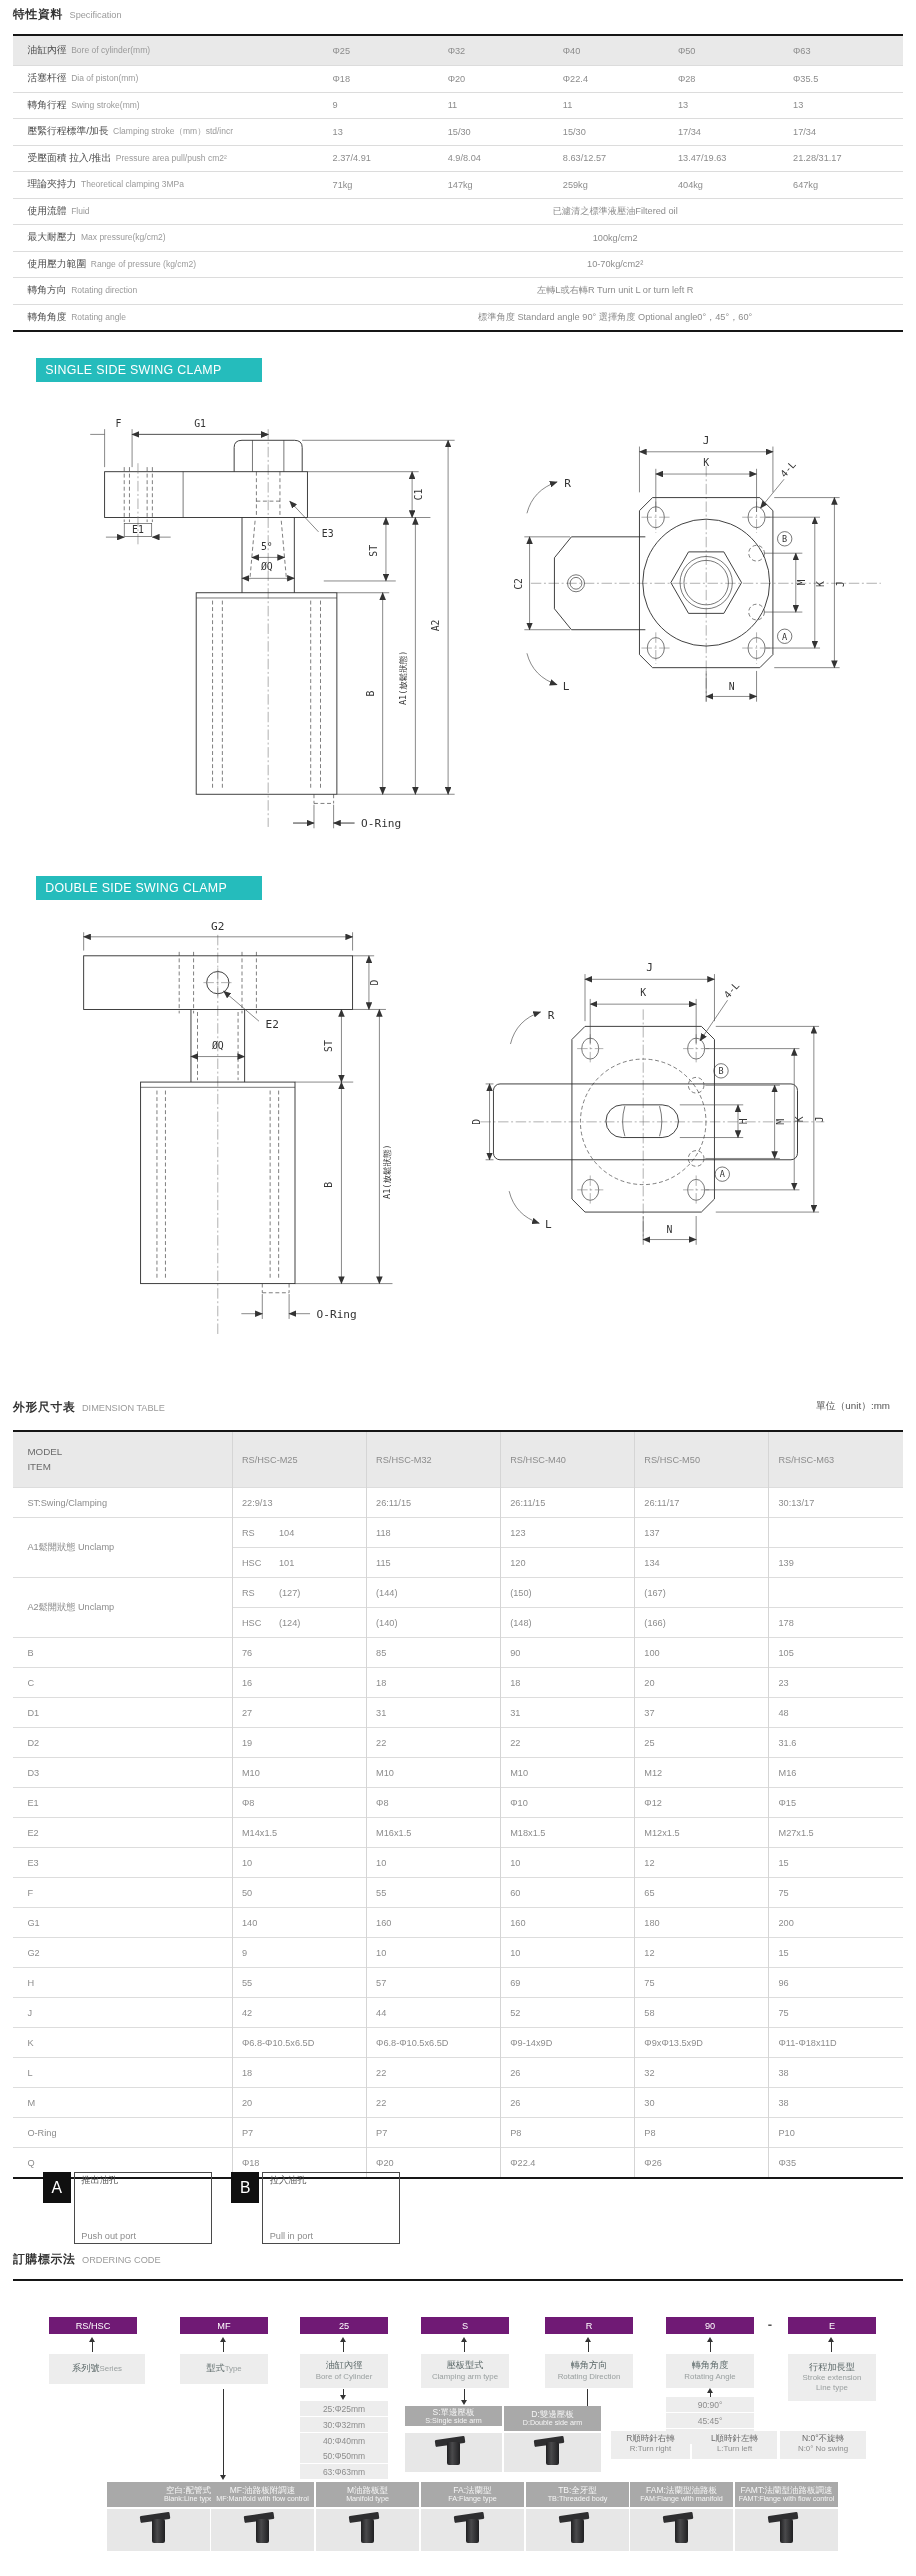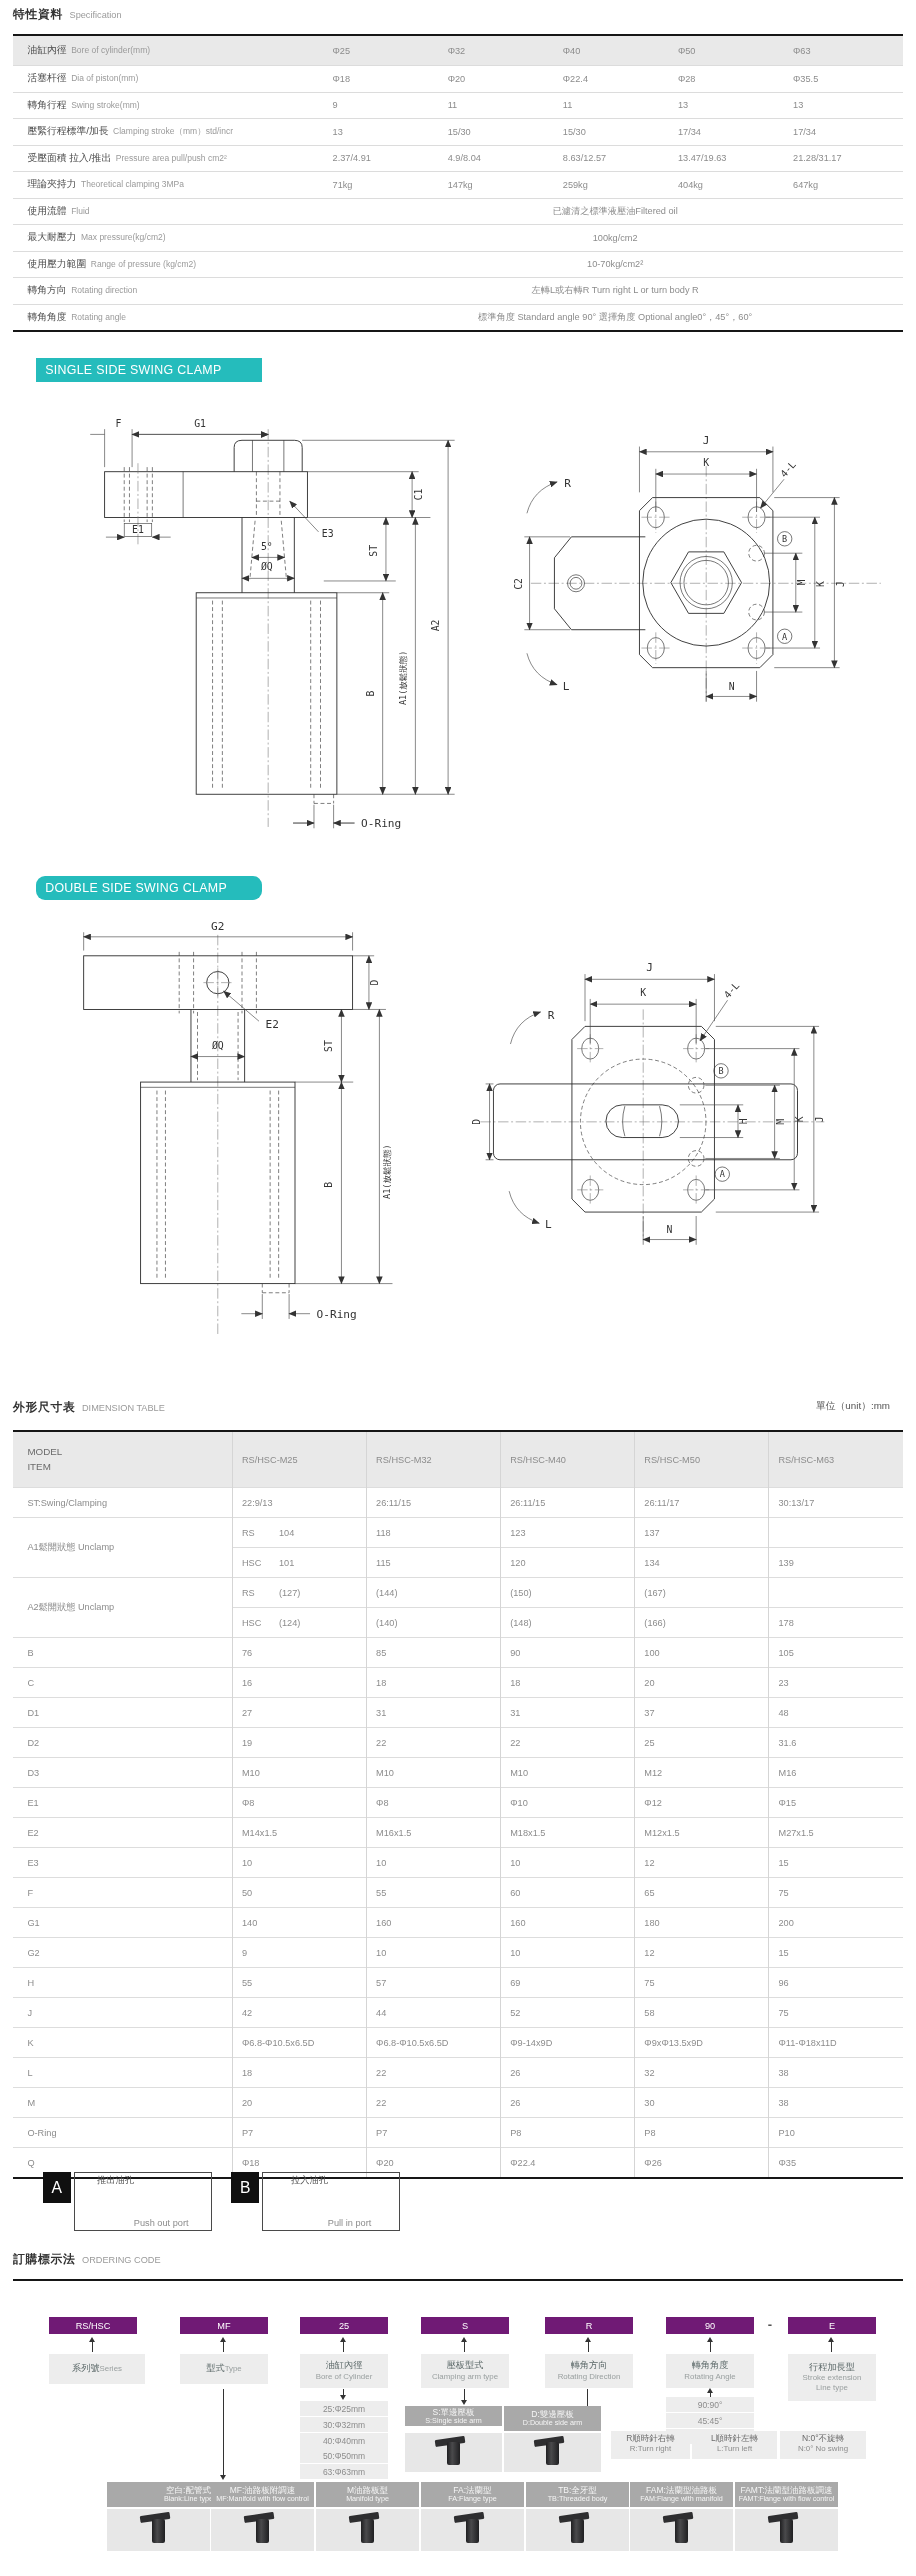--- a/index.html
+++ b/index.html
@@ -39,21 +39,21 @@
   table.dim td{border-top:0.7px solid #ddd;height:29px;padding:0 9.2px;font-size:9.2px;color:#8c8c8c;vertical-align:middle;}
   table.dim td.val{border-left:0.7px solid #d5d5d5;}
   table.dim tr.dim-head td{background:#e9e9e9;height:55px;border-top:none;}
   table.dim tr.dim-head td.lbl .model{color:#6b6b6b;font-size:9.8px;line-height:1.5;}
   table.dim td.lbl{padding-left:14.4px;}
   table.dim .tag{display:inline-block;width:37px;}
   
   .legend{position:absolute;left:43px;top:2172px;display:flex;gap:19.6px;}
   .legend-item{display:flex;align-items:stretch;gap:3.3px;}
   .legend-key{width:27.5px;height:31px;background:#101010;color:#fff;font-size:15.7px;display:flex;align-items:center;justify-content:center;}
-  .legend-box{width:123px;border:1.3px solid #4a4a4a;padding:1.3px 6.5px;display:flex;flex-direction:row;justify-content:center;}
+  .legend-box{width:123px;border:1.3px solid #4a4a4a;padding:1.3px 6.5px;display:flex;flex-direction:column;justify-content:center;}
   .legend-box .zh{font-size:9.2px;color:#555;}
   .legend-box .en{font-size:9.2px;color:#8c8c8c;margin-top:44px;}
   
   .ord-rule{position:absolute;left:13px;top:2279px;width:890px;border-top:2px solid #161616;}
   .code-box{position:absolute;top:2317px;height:17px;background:#701a75;color:#fff;font-size:9.2px;
             display:flex;align-items:center;justify-content:center;}
   .code-dash{position:absolute;top:2316px;height:17px;color:#555;font-size:13px;font-weight:bold;
              display:flex;align-items:center;justify-content:center;}
   .lbl-box{position:absolute;background:#ededed;display:flex;flex-direction:column;align-items:center;
            justify-content:center;text-align:center;line-height:1.25;}
@@ -151,21 +151,21 @@
         <tr>
           <td class="lbl"><span class="zh">最大耐壓力</span><span class="en">Max pressure(kg/cm2)</span></td>
           <td class="span-val" colspan="5">100kg/cm2</td>
         </tr>
         <tr>
           <td class="lbl"><span class="zh">使用壓力範圍</span><span class="en">Range of pressure (kg/cm2)</span></td>
           <td class="span-val" colspan="5">10-70kg/cm2²</td>
         </tr>
         <tr>
           <td class="lbl"><span class="zh">轉角方向</span><span class="en">Rotating direction</span></td>
-          <td class="span-val" colspan="5">左轉L或右轉R Turn right L or turn body R</td>
+          <td class="span-val" colspan="5">左轉L或右轉R Turn unit L or turn left R</td>
         </tr>
         <tr>
           <td class="lbl"><span class="zh">轉角角度</span><span class="en">Rotating angle</span></td>
           <td class="span-val" colspan="5">標準角度 Standard angle 90° 選擇角度 Optional angle0°，45°，60°</td>
         </tr>
       </tbody>
   </table>
 
   <div class="banner" style="top:358px;">SINGLE SIDE SWING CLAMP</div>
 
@@ -276,21 +276,21 @@
     <text class="dtx" x="357" y="434">N</text>
     <path class="dl" d="M110,200 H40 M110,342 H40"></path>
     <path class="dl" d="M48,200 V342" marker-start="url(#s2a)" marker-end="url(#s2a)"></path>
     <text class="dtx" transform="rotate(-90 36 272)" x="36" y="272">C2</text>
     <path class="dl" d="M44,164 C50,140 66,124 90,116" marker-end="url(#s2a)"></path>
     <text class="dtx dtx-l" x="106" y="124">R</text>
     <path class="dl" d="M44,378 C50,402 66,418 90,426" marker-end="url(#s2a)"></path>
     <text class="dtx dtx-l" x="104" y="434">L</text>
   </svg>
 
-  <div class="banner" style="top:876px;border-radius:9px;">DOUBLE SIDE SWING CLAMP</div>
+  <div class="banner" style="top:876px;">DOUBLE SIDE SWING CLAMP</div>
 
   <svg style="left:26px;top:910px;" width="432" height="458" viewBox="0 0 660 700">
     <defs>
         <marker id="s3a" markerWidth="12" markerHeight="10" refX="11" refY="5" orient="auto-start-reverse" markerUnits="userSpaceOnUse">
           <path d="M0,0L12,5L0,10z" fill="#333"></path>
         </marker>
       </defs>
     <path class="ctr" d="M293,38 V650"></path>
     <rect class="ol" x="88" y="70" width="411" height="82"></rect>
     <circle class="ol" cx="293" cy="111" r="17"></circle>

